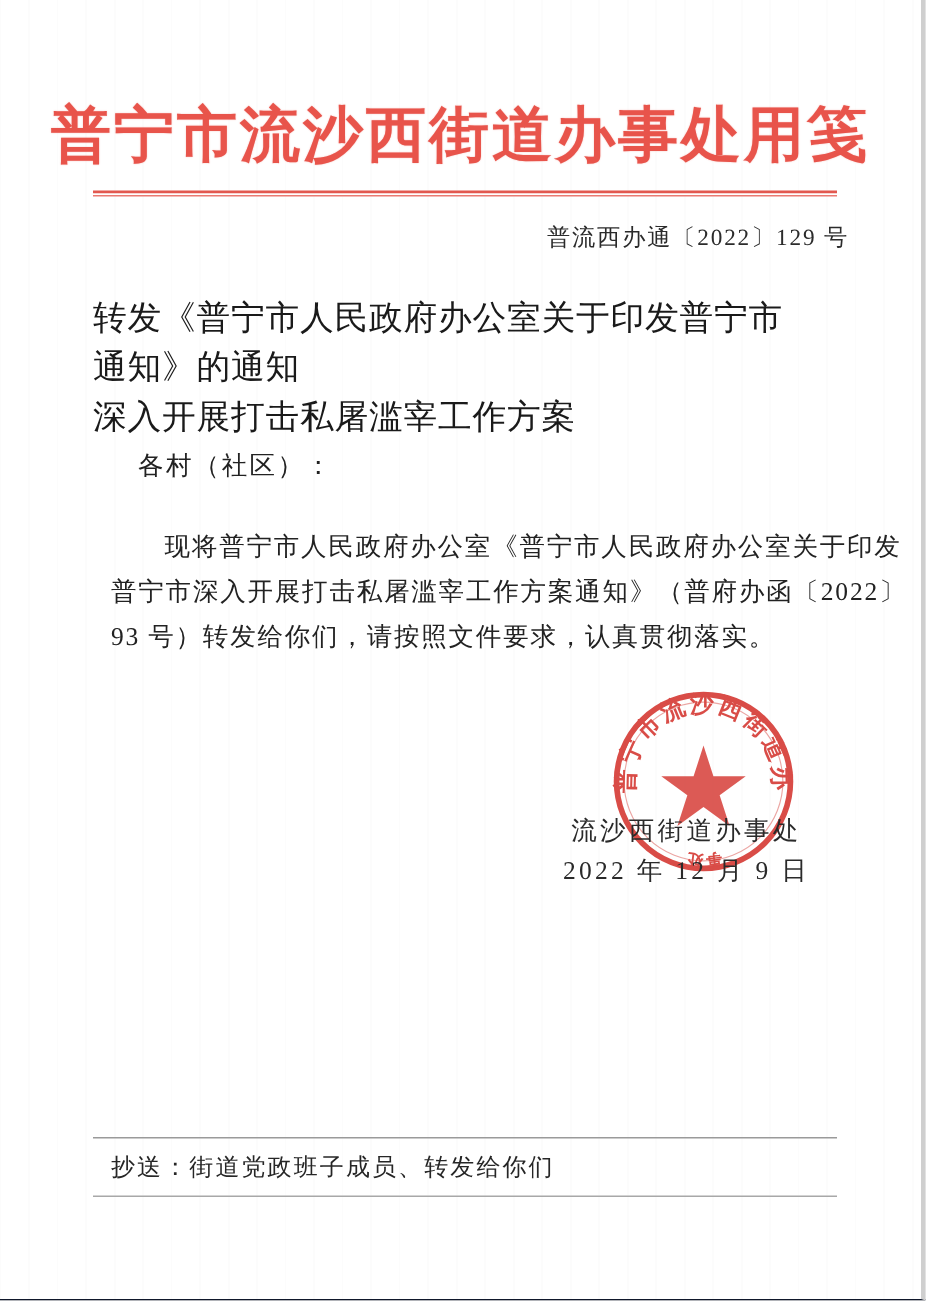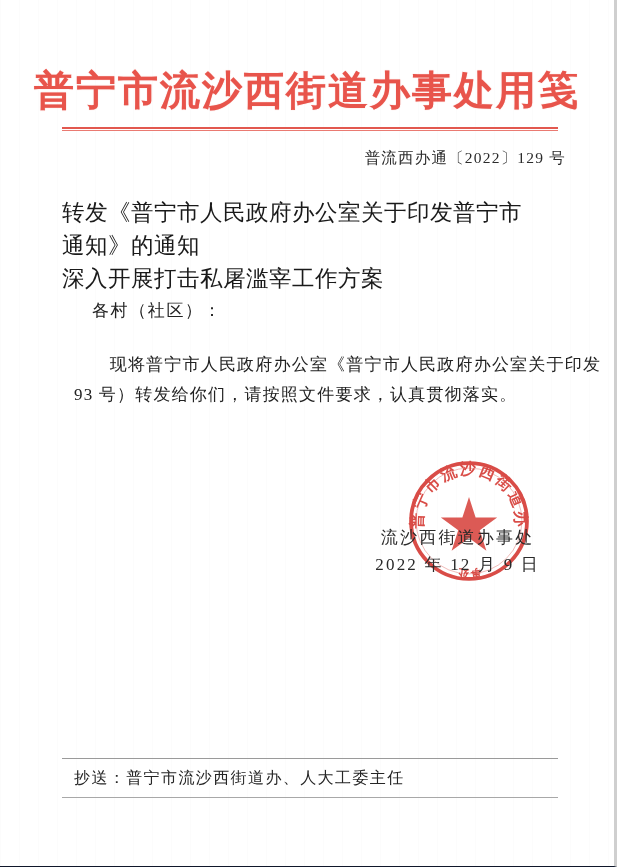--- a/index.html
+++ b/index.html
@@ -129,21 +129,21 @@
     position: absolute;
     right: 74px;
     top: 524px;
     text-align: center;
     font-size: 17px;
     letter-spacing: 2.2px;
     color: #2a2a2a;
     line-height: 27px;
     z-index: 3;
   }
-  .sig-org { display: block; white-space: nowrap; }
+  .sig-org { display: block; white-space: nowrap; margin-top: 16px; }
   .sig-date { display: block; white-space: nowrap; }
 
   .seal {
     position: absolute;
     left: 406px;
     top: 458px;
     width: 126px;
     height: 126px;
     z-index: 2;
     opacity: 0.88;
@@ -198,20 +198,21 @@
   <div class="doc-title">
     <span class="tline">转发《普宁市人民政府办公室关于印发普宁市</span>
     <span class="tline">通知》的通知</span>
     <span class="tline">深入开展打击私屠滥宰工作方案</span>
   </div>
 
   <div class="salutation">各村（社区）：</div>
 
   <div class="body-text">
     <span class="bline indent">现将普宁市人民政府办公室《普宁市人民政府办公室关于印发</span>
+    <span class="bline">普宁市深入开展打击私屠滥宰工作方案通知》（普府办函〔2022〕</span>
     <span class="bline">93 号）转发给你们，请按照文件要求，认真贯彻落实。</span>
   </div>
 
   <svg class="seal" viewBox="0 0 200 200">
     <defs>
       <path id="sealArc" d="M 26,100 A 74,74 0 0 1 174,100"></path>
       <path id="sealArcLower" d="M 178,100 A 78,78 0 0 1 22,100"></path>
     </defs>
     <circle cx="100" cy="100" r="92" fill="none" stroke="#d4342e" stroke-width="6"></circle>
     <circle cx="100" cy="100" r="84" fill="none" stroke="#d4342e" stroke-width="1.2" opacity="0.5"></circle>
@@ -224,16 +225,16 @@
       <textPath href="#sealArcLower" startOffset="50%" text-anchor="middle">事处</textPath>
     </text>
   </svg>
 
   <div class="signature-block">
     <span class="sig-org">流沙西街道办事处</span>
     <span class="sig-date">2022 年 12 月 9 日</span>
   </div>
 
   <div class="footer-rule-top"></div>
-  <div class="footer-text">抄送：普宁市流沙西街道办、人大工委主任</div>
+  <div class="footer-text">抄送：街道党政班子成员、转发给你们</div>
   <div class="footer-rule-bottom"></div>
 
 </div>
 
 </body></html>

